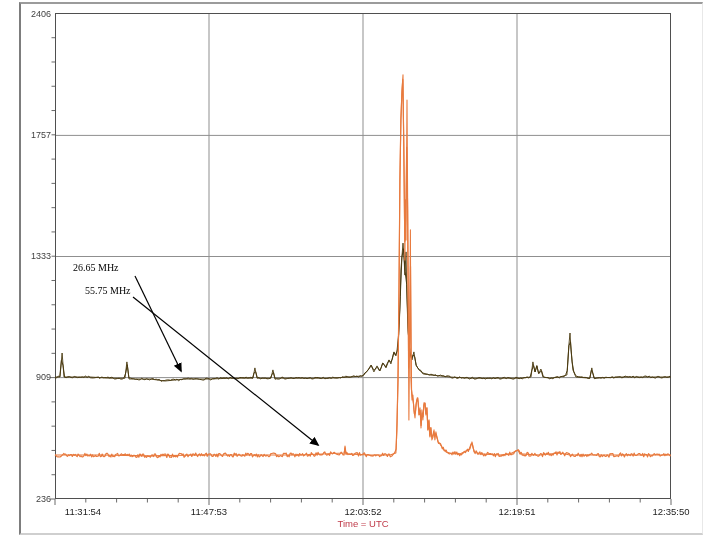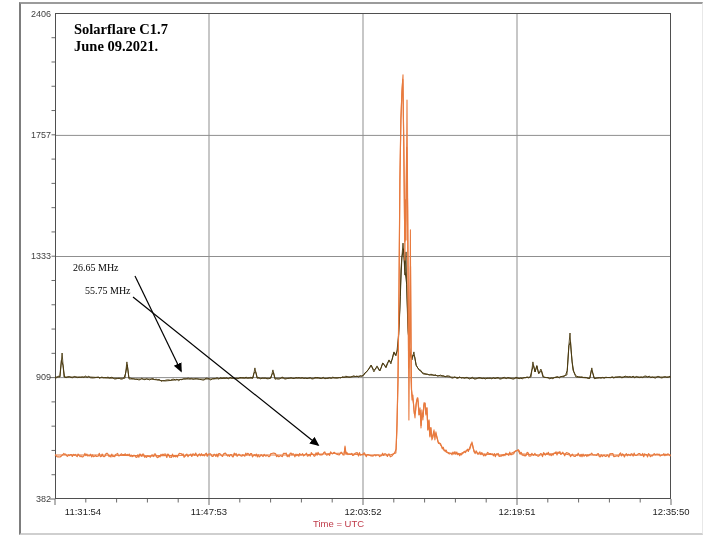--- a/index.html
+++ b/index.html
@@ -15,21 +15,21 @@
   .ytick{position:absolute;width:40px;text-align:right;font-size:9px;color:#3f3f3f;}
   .xtick{position:absolute;width:70px;text-align:center;font-size:9.5px;color:#1d1d1d;}
   #title-block{position:absolute;left:74px;top:21px;font-family:"Liberation Serif",serif;
        font-weight:bold;font-size:14.5px;line-height:16.5px;color:#000;}
   #source-block{position:absolute;left:74px;top:57px;font-family:"Liberation Serif",serif;
        font-weight:bold;font-size:12.5px;line-height:15.5px;color:#000;}
   .freq-label{position:absolute;left:73px;font-family:"Liberation Serif",serif;
        font-weight:normal;font-size:10px;color:#000;}
   #freq-label-1{top:262px;}
   #freq-label-2{top:285px;margin-left:12px;}
-  #x-axis-title{position:absolute;left:313px;top:518px;width:100px;
+  #x-axis-title{position:absolute;left:313px;top:518px;width:100px;text-align:center;
        font-size:9.5px;color:#bf3948;}
 </style>
 </head>
 <body>
 
 <div id="app">
   <div id="panel-frame"></div>
 
   <div id="plot-area">
     <svg id="plot-svg" width="616" height="486">
@@ -81,41 +81,37 @@
         <line x1="-3.5" y1="48.985865724381654" x2="0" y2="48.985865724381654" stroke="#6a6a6a" stroke-width="1"></line>
         <line x1="-3.5" y1="24.707302709069495" x2="0" y2="24.707302709069495" stroke="#6a6a6a" stroke-width="1"></line>
         <rect x="0.5" y="0.5" width="615" height="485" fill="none" stroke="#4f4f4f" stroke-width="1"></rect>
         <path d="M0.0,365.0 L1.6,364.9 L3.2,363.1 L4.8,363.6 L6.4,347.4 L8.0,352.2 L9.6,364.1 L11.2,364.6 L12.8,363.9 L14.5,363.6 L16.1,364.5 L17.7,364.7 L19.3,363.5 L20.9,364.0 L22.5,364.6 L24.1,364.3 L25.7,364.4 L27.3,364.0 L28.9,364.4 L30.5,363.1 L32.1,364.5 L33.7,363.3 L35.3,364.7 L36.9,364.9 L38.5,364.9 L40.1,364.7 L41.8,364.3 L43.4,364.0 L45.0,365.5 L46.6,363.9 L48.2,364.7 L49.8,364.6 L51.4,364.6 L53.0,364.1 L54.6,364.9 L56.2,364.3 L57.8,364.5 L59.4,366.1 L61.0,365.8 L62.6,365.5 L64.2,365.3 L65.8,366.1 L67.4,366.0 L69.1,364.6 L70.7,360.0 L72.3,351.7 L73.9,364.8 L75.5,365.1 L77.1,365.6 L78.7,365.7 L80.3,366.4 L81.9,366.3 L83.5,366.8 L85.1,366.8 L86.7,365.2 L88.3,366.4 L89.9,366.7 L91.5,365.8 L93.1,366.4 L94.7,366.9 L96.4,365.8 L98.0,365.6 L99.6,366.5 L101.2,366.2 L102.8,366.8 L104.4,366.4 L106.0,368.3 L107.6,367.7 L109.2,367.6 L110.8,367.2 L112.4,366.9 L114.0,367.0 L115.6,367.3 L117.2,366.4 L118.8,366.2 L120.4,366.9 L122.0,366.2 L123.6,367.7 L125.3,366.5 L126.9,366.7 L128.5,365.7 L130.1,365.9 L131.7,365.5 L133.3,365.1 L134.9,365.9 L136.5,365.4 L138.1,366.2 L139.7,365.8 L141.3,365.6 L142.9,365.9 L144.5,366.4 L146.1,366.6 L147.7,367.0 L149.3,367.0 L150.9,365.1 L152.6,365.4 L154.2,365.8 L155.8,367.0 L157.4,365.7 L159.0,365.7 L160.6,365.4 L162.2,364.7 L163.8,366.1 L165.4,364.6 L167.0,365.2 L168.6,364.8 L170.2,365.1 L171.8,364.7 L173.4,366.0 L175.0,364.2 L176.6,365.2 L178.2,365.0 L179.9,365.9 L181.5,365.4 L183.1,365.8 L184.7,364.6 L186.3,364.5 L187.9,364.7 L189.5,364.9 L191.1,364.2 L192.7,365.0 L194.3,364.7 L195.9,364.3 L197.5,365.2 L199.1,359.7 L200.7,358.7 L202.3,364.6 L203.9,364.5 L205.5,365.8 L207.2,365.1 L208.8,365.2 L210.4,365.1 L212.0,365.8 L213.6,365.7 L215.2,365.3 L216.8,361.8 L218.4,359.5 L220.0,366.2 L221.6,365.8 L223.2,366.1 L224.8,366.0 L226.4,364.4 L228.0,364.2 L229.6,366.1 L231.2,365.8 L232.8,365.4 L234.5,365.2 L236.1,364.7 L237.7,365.4 L239.3,365.5 L240.9,364.6 L242.5,364.8 L244.1,364.6 L245.7,365.1 L247.3,364.6 L248.9,365.4 L250.5,365.1 L252.1,365.6 L253.7,365.1 L255.3,364.6 L256.9,366.0 L258.5,365.7 L260.1,364.5 L261.8,364.5 L263.4,364.6 L265.0,365.3 L266.6,365.5 L268.2,364.3 L269.8,365.7 L271.4,365.5 L273.0,365.2 L274.6,364.5 L276.2,365.3 L277.8,364.1 L279.4,364.8 L281.0,365.0 L282.6,365.1 L284.2,364.6 L285.8,365.0 L287.4,363.7 L289.1,364.2 L290.7,363.3 L292.3,363.5 L293.9,364.1 L295.5,364.1 L297.1,363.5 L298.7,362.8 L300.3,363.5 L301.9,363.1 L303.5,364.0 L305.1,362.8 L306.7,363.2 L308.3,362.3 L309.9,359.9 L311.5,358.9 L313.1,357.0 L314.7,354.9 L316.4,352.4 L318.0,356.1 L319.6,356.7 L321.2,354.8 L322.8,354.7 L324.4,357.8 L326.0,354.9 L327.6,350.1 L329.2,351.5 L330.8,354.0 L332.4,350.2 L334.0,347.4 L335.6,349.3 L337.2,346.3 L338.8,339.5 L340.4,342.1 L342.0,338.2 L343.6,321.7 L345.3,283.3 L346.9,244.1 L348.5,235.8 L350.1,258.6 L351.7,271.4 L353.3,319.9 L354.9,338.9 L356.5,345.8 L358.1,341.8 L359.7,344.0 L361.3,352.5 L362.9,355.2 L364.5,356.6 L366.1,357.7 L367.7,360.6 L369.3,361.2 L370.9,361.3 L372.6,361.3 L374.2,362.0 L375.8,361.3 L377.4,361.5 L379.0,362.3 L380.6,361.7 L382.2,363.1 L383.8,362.8 L385.4,362.1 L387.0,362.8 L388.6,362.7 L390.2,363.8 L391.8,362.9 L393.4,362.9 L395.0,363.4 L396.6,365.1 L398.2,364.9 L399.9,363.8 L401.5,365.2 L403.1,365.3 L404.7,363.8 L406.3,365.1 L407.9,364.6 L409.5,365.3 L411.1,364.4 L412.7,364.6 L414.3,366.0 L415.9,365.3 L417.5,364.2 L419.1,366.0 L420.7,366.0 L422.3,365.4 L423.9,364.6 L425.5,364.8 L427.2,365.6 L428.8,365.2 L430.4,366.0 L432.0,365.2 L433.6,365.3 L435.2,365.1 L436.8,365.8 L438.4,364.6 L440.0,365.6 L441.6,364.8 L443.2,364.5 L444.8,366.1 L446.4,365.8 L448.0,364.7 L449.6,364.4 L451.2,365.6 L452.8,364.5 L454.5,364.9 L456.1,365.5 L457.7,366.0 L459.3,366.0 L460.9,364.2 L462.5,364.8 L464.1,365.7 L465.7,365.1 L467.3,365.8 L468.9,364.7 L470.5,364.7 L472.1,363.9 L473.7,364.9 L475.3,363.6 L476.9,357.1 L478.5,352.5 L480.1,359.0 L481.8,352.6 L483.4,359.8 L485.0,359.2 L486.6,357.8 L488.2,363.2 L489.8,364.4 L491.4,364.5 L493.0,364.5 L494.6,365.8 L496.2,365.0 L497.8,365.7 L499.4,364.5 L501.0,364.0 L502.6,363.6 L504.2,365.0 L505.8,363.6 L507.4,363.6 L509.1,363.7 L510.7,361.6 L512.3,357.5 L513.9,332.7 L515.5,328.9 L517.1,348.9 L518.7,358.2 L520.3,361.9 L521.9,363.4 L523.5,363.7 L525.1,364.0 L526.7,363.8 L528.3,364.4 L529.9,364.4 L531.5,364.5 L533.1,365.4 L534.7,365.4 L536.4,357.1 L538.0,360.8 L539.6,365.7 L541.2,365.1 L542.8,364.8 L544.4,364.6 L546.0,365.0 L547.6,364.4 L549.2,365.2 L550.8,364.2 L552.4,364.5 L554.0,364.6 L555.6,364.7 L557.2,363.7 L558.8,365.1 L560.4,364.1 L562.0,364.1 L563.6,363.8 L565.3,363.8 L566.9,364.9 L568.5,364.2 L570.1,363.1 L571.7,363.6 L573.3,364.0 L574.9,363.6 L576.5,364.4 L578.1,363.1 L579.7,364.9 L581.3,363.5 L582.9,364.1 L584.5,364.6 L586.1,364.1 L587.7,364.6 L589.3,363.3 L590.9,363.0 L592.6,364.0 L594.2,363.1 L595.8,364.7 L597.4,364.1 L599.0,364.7 L600.6,365.0 L602.2,363.6 L603.8,363.5 L605.4,364.6 L607.0,365.0 L608.6,364.1 L610.2,363.7 L611.8,364.4 L613.4,364.0 L615.0,363.2" fill="none" stroke="#4a3a10" stroke-width="1" stroke-linejoin="round"></path>
         <path d="M0.0,364.0 L5.0,364.0 L7.1,340.0 L9.0,364.0 L35.0,364.0 L54.9,365.2 L70.0,365.2 L71.9,348.9 L74.0,366.0 L95.1,366.0 L110.0,368.0 L129.9,366.0 L155.0,366.0 L175.0,365.2 L198.0,365.2 L199.9,354.9 L202.0,365.2 L216.0,365.2 L217.9,356.9 L220.0,365.2 L245.1,365.2 L274.9,365.2 L295.0,364.0 L308.0,362.9 L313.0,356.9 L316.0,352.0 L318.9,358.9 L322.0,352.9 L325.0,358.0 L327.9,350.0 L331.0,354.9 L334.0,346.9 L335.9,350.9 L339.0,338.9 L340.9,342.9 L343.0,334.9 L344.9,296.9 L345.9,256.9 L348.0,230.1 L348.9,242.1 L349.9,262.1 L351.0,238.9 L352.0,286.9 L353.0,316.9 L354.9,338.9 L357.0,346.9 L358.9,338.9 L361.0,352.0 L363.9,356.9 L367.9,360.0 L375.0,362.0 L384.9,362.9 L394.9,364.0 L414.9,365.2 L445.0,365.2 L464.9,365.2 L476.0,364.0 L477.9,348.9 L480.0,358.9 L481.9,352.9 L483.8,360.9 L485.9,356.0 L487.9,364.0 L494.9,365.2 L504.9,364.0 L511.9,362.0 L513.9,332.0 L515.0,320.0 L516.0,336.9 L517.9,356.9 L520.9,364.0 L534.9,365.2 L536.8,354.9 L538.9,365.2 L564.9,364.0 L595.0,364.0 L616.0,364.0" fill="none" stroke="#4a3a10" stroke-width="0.9" stroke-linejoin="round"></path>
         <path d="M0.0,441.7 L1.0,442.6 L1.9,443.7 L2.9,443.8 L3.9,443.9 L4.8,444.0 L5.8,443.6 L6.7,442.6 L7.7,441.8 L8.7,440.5 L9.6,441.4 L10.6,441.0 L11.6,442.8 L12.5,443.3 L13.5,441.8 L14.5,442.6 L15.4,441.7 L16.4,441.6 L17.3,443.5 L18.3,441.4 L19.3,442.3 L20.2,441.4 L21.2,442.7 L22.2,443.6 L23.1,441.0 L24.1,442.4 L25.1,443.7 L26.0,442.8 L27.0,443.9 L27.9,443.8 L28.9,442.9 L29.9,440.4 L30.8,442.6 L31.8,441.1 L32.8,443.1 L33.7,442.6 L34.7,442.8 L35.6,441.2 L36.6,443.9 L37.6,441.9 L38.5,443.7 L39.5,443.3 L40.5,442.4 L41.4,443.5 L42.4,443.3 L43.4,443.0 L44.3,440.3 L45.3,443.6 L46.2,443.4 L47.2,441.0 L48.2,443.4 L49.1,443.7 L50.1,443.0 L51.1,440.5 L52.0,440.2 L53.0,441.1 L54.0,443.6 L54.9,442.7 L55.9,444.0 L56.8,441.1 L57.8,443.6 L58.8,443.3 L59.7,443.7 L60.7,441.5 L61.7,441.0 L62.6,440.4 L63.6,442.9 L64.6,442.7 L65.5,441.6 L66.5,440.8 L67.4,441.8 L68.4,441.6 L69.4,441.6 L70.3,440.8 L71.3,442.3 L72.3,441.4 L73.2,442.4 L74.2,441.1 L75.2,443.4 L76.1,442.0 L77.1,443.7 L78.0,443.3 L79.0,442.1 L80.0,443.0 L80.9,444.2 L81.9,444.4 L82.9,441.6 L83.8,444.2 L84.8,441.0 L85.8,441.6 L86.7,443.3 L87.7,441.1 L88.6,441.1 L89.6,444.2 L90.6,443.4 L91.5,444.3 L92.5,442.8 L93.5,443.5 L94.4,443.4 L95.4,444.2 L96.4,442.3 L97.3,441.8 L98.3,443.5 L99.2,441.4 L100.2,440.9 L101.2,442.5 L102.1,444.6 L103.1,444.4 L104.1,442.7 L105.0,443.9 L106.0,441.3 L106.9,442.3 L107.9,441.2 L108.9,441.6 L109.8,441.1 L110.8,441.1 L111.8,444.5 L112.7,441.1 L113.7,441.6 L114.7,444.3 L115.6,444.0 L116.6,444.4 L117.5,441.2 L118.5,443.9 L119.5,443.1 L120.4,443.8 L121.4,442.9 L122.4,444.0 L123.3,442.3 L124.3,440.4 L125.3,440.5 L126.2,440.6 L127.2,441.9 L128.1,441.0 L129.1,444.2 L130.1,443.4 L131.0,441.5 L132.0,441.1 L133.0,443.7 L133.9,442.1 L134.9,441.7 L135.9,441.1 L136.8,443.5 L137.8,440.9 L138.7,441.1 L139.7,442.4 L140.7,440.1 L141.6,442.0 L142.6,443.5 L143.6,441.4 L144.5,440.9 L145.5,442.8 L146.5,440.7 L147.4,442.6 L148.4,441.7 L149.3,442.9 L150.3,441.0 L151.3,440.2 L152.2,443.3 L153.2,441.0 L154.2,441.1 L155.1,440.7 L156.1,441.5 L157.1,443.5 L158.0,443.5 L159.0,441.3 L159.9,441.4 L160.9,443.5 L161.9,441.1 L162.8,443.9 L163.8,440.5 L164.8,440.5 L165.7,441.7 L166.7,442.8 L167.6,443.4 L168.6,440.9 L169.6,440.4 L170.5,440.2 L171.5,441.6 L172.5,443.0 L173.4,442.0 L174.4,443.4 L175.4,441.5 L176.3,441.5 L177.3,443.6 L178.2,443.8 L179.2,440.1 L180.2,441.9 L181.1,440.5 L182.1,443.3 L183.1,442.2 L184.0,441.2 L185.0,442.3 L186.0,442.9 L186.9,443.2 L187.9,441.7 L188.8,442.6 L189.8,443.2 L190.8,440.1 L191.7,442.1 L192.7,440.3 L193.7,441.0 L194.6,442.6 L195.6,440.5 L196.6,440.7 L197.5,443.9 L198.5,442.5 L199.4,441.7 L200.4,442.9 L201.4,441.1 L202.3,443.9 L203.3,441.8 L204.3,443.9 L205.2,443.1 L206.2,441.7 L207.2,442.8 L208.1,443.5 L209.1,441.4 L210.0,442.6 L211.0,443.2 L212.0,442.2 L212.9,442.9 L213.9,443.7 L214.9,443.0 L215.8,440.7 L216.8,440.5 L217.8,440.2 L218.7,440.2 L219.7,440.4 L220.6,440.6 L221.6,443.6 L222.6,442.5 L223.5,443.6 L224.5,443.4 L225.5,442.6 L226.4,443.1 L227.4,443.6 L228.4,440.3 L229.3,440.3 L230.3,440.7 L231.2,440.1 L232.2,443.7 L233.2,442.3 L234.1,443.8 L235.1,440.4 L236.1,440.1 L237.0,441.9 L238.0,440.6 L238.9,441.4 L239.9,443.8 L240.9,441.1 L241.8,442.7 L242.8,441.3 L243.8,443.2 L244.7,440.5 L245.7,441.8 L246.7,441.9 L247.6,440.7 L248.6,442.9 L249.5,442.2 L250.5,441.3 L251.5,440.1 L252.4,443.2 L253.4,442.7 L254.4,441.4 L255.3,443.1 L256.3,439.7 L257.3,441.0 L258.2,441.6 L259.2,443.3 L260.1,442.7 L261.1,439.8 L262.1,442.2 L263.0,439.4 L264.0,441.2 L265.0,441.9 L265.9,441.6 L266.9,442.0 L267.9,441.1 L268.8,439.6 L269.8,438.9 L270.7,441.1 L271.7,442.2 L272.7,441.6 L273.6,441.3 L274.6,442.4 L275.6,438.9 L276.5,439.8 L277.5,440.8 L278.5,439.5 L279.4,439.3 L280.4,440.5 L281.3,441.0 L282.3,441.5 L283.3,441.7 L284.2,442.0 L285.2,440.6 L286.2,439.2 L287.1,440.3 L288.1,441.9 L289.1,442.0 L290.0,433.2 L291.0,441.1 L291.9,439.5 L292.9,441.6 L293.9,441.0 L294.8,441.4 L295.8,441.3 L296.8,440.4 L297.7,442.5 L298.7,442.1 L299.6,440.7 L300.6,440.1 L301.6,439.7 L302.5,439.9 L303.5,443.0 L304.5,439.6 L305.4,442.2 L306.4,441.7 L307.4,441.7 L308.3,440.6 L309.3,439.8 L310.2,441.6 L311.2,443.6 L312.2,441.7 L313.1,441.6 L314.1,442.2 L315.1,442.3 L316.0,442.9 L317.0,442.6 L318.0,443.2 L318.9,442.2 L319.9,441.7 L320.8,442.8 L321.8,441.9 L322.8,442.0 L323.7,442.2 L324.7,443.7 L325.7,442.6 L326.6,442.7 L327.6,440.2 L328.6,442.5 L329.5,440.9 L330.5,440.8 L331.4,441.6 L332.4,443.4 L333.4,441.0 L334.3,441.1 L335.3,443.8 L336.3,443.3 L337.2,442.7 L338.2,441.2 L339.2,440.4 L340.1,438.9 L341.1,436.0 L342.0,409.9 L343.0,366.3 L344.0,277.6 L344.9,167.1 L345.9,106.5 L346.9,80.0 L347.8,66.4 L348.8,132.5 L349.8,228.5 L350.7,207.5 L351.7,134.4 L352.6,195.5 L353.6,355.1 L354.6,327.0 L355.5,253.4 L356.5,376.8 L357.5,384.7 L358.4,389.8 L359.4,400.7 L360.4,399.5 L361.3,389.6 L362.3,384.8 L363.2,389.5 L364.2,401.5 L365.2,397.5 L366.1,412.5 L367.1,400.4 L368.1,403.7 L369.0,389.9 L370.0,390.2 L370.9,400.4 L371.9,394.9 L372.9,416.8 L373.8,407.9 L374.8,422.9 L375.8,414.6 L376.7,423.8 L377.7,423.2 L378.7,418.7 L379.6,423.2 L380.6,420.7 L381.5,423.3 L382.5,426.4 L383.5,430.4 L384.4,430.1 L385.4,430.5 L386.4,432.9 L387.3,435.8 L388.3,434.3 L389.3,437.8 L390.2,437.4 L391.2,437.1 L392.1,439.5 L393.1,440.0 L394.1,440.8 L395.0,440.6 L396.0,440.2 L397.0,441.8 L397.9,439.1 L398.9,441.2 L399.9,438.6 L400.8,441.3 L401.8,439.0 L402.7,441.7 L403.7,440.4 L404.7,442.7 L405.6,441.1 L406.6,441.8 L407.6,440.2 L408.5,439.9 L409.5,438.3 L410.5,439.5 L411.4,437.8 L412.4,436.2 L413.3,438.5 L414.3,435.8 L415.3,433.1 L416.2,430.8 L417.2,430.9 L418.2,435.1 L419.1,437.6 L420.1,440.6 L421.1,437.9 L422.0,439.3 L423.0,441.4 L423.9,440.0 L424.9,439.0 L425.9,441.6 L426.8,439.6 L427.8,441.5 L428.8,442.9 L429.7,441.2 L430.7,442.8 L431.6,441.2 L432.6,439.4 L433.6,440.3 L434.5,440.8 L435.5,440.5 L436.5,441.2 L437.4,440.8 L438.4,442.8 L439.4,440.6 L440.3,443.7 L441.3,440.9 L442.2,441.3 L443.2,440.5 L444.2,443.5 L445.1,442.9 L446.1,443.2 L447.1,442.3 L448.0,442.8 L449.0,441.5 L450.0,442.5 L450.9,440.1 L451.9,441.6 L452.8,441.2 L453.8,442.4 L454.8,439.1 L455.7,441.7 L456.7,441.7 L457.7,440.9 L458.6,441.0 L459.6,439.0 L460.6,437.9 L461.5,437.8 L462.5,437.5 L463.4,436.8 L464.4,438.2 L465.4,440.6 L466.3,439.4 L467.3,442.2 L468.3,442.0 L469.2,442.7 L470.2,442.9 L471.2,442.4 L472.1,439.4 L473.1,439.7 L474.0,443.0 L475.0,443.1 L476.0,442.7 L476.9,440.3 L477.9,442.2 L478.9,442.3 L479.8,440.4 L480.8,442.1 L481.8,442.4 L482.7,443.1 L483.7,443.1 L484.6,441.8 L485.6,440.5 L486.6,441.1 L487.5,443.6 L488.5,439.7 L489.5,440.5 L490.4,442.1 L491.4,440.2 L492.4,441.0 L493.3,439.3 L494.3,442.2 L495.2,441.2 L496.2,442.7 L497.2,441.2 L498.1,442.1 L499.1,439.9 L500.1,440.2 L501.0,438.8 L502.0,442.0 L502.9,439.1 L503.9,439.7 L504.9,438.7 L505.8,441.5 L506.8,440.8 L507.8,439.2 L508.7,440.7 L509.7,442.8 L510.7,440.4 L511.6,439.6 L512.6,440.0 L513.5,440.4 L514.5,440.9 L515.5,443.6 L516.4,442.3 L517.4,441.1 L518.4,443.0 L519.3,443.3 L520.3,443.3 L521.3,441.9 L522.2,442.6 L523.2,440.2 L524.1,442.0 L525.1,443.5 L526.1,441.3 L527.0,443.7 L528.0,441.1 L529.0,443.2 L529.9,442.5 L530.9,441.7 L531.9,443.5 L532.8,441.7 L533.8,442.8 L534.7,441.3 L535.7,441.3 L536.7,440.2 L537.6,441.5 L538.6,442.0 L539.6,441.9 L540.5,442.0 L541.5,442.4 L542.5,440.9 L543.4,440.7 L544.4,443.7 L545.3,443.8 L546.3,441.9 L547.3,443.5 L548.2,442.6 L549.2,442.1 L550.2,443.5 L551.1,443.5 L552.1,441.8 L553.1,442.9 L554.0,444.0 L555.0,440.6 L555.9,441.0 L556.9,440.5 L557.9,440.7 L558.8,443.7 L559.8,443.4 L560.8,443.1 L561.7,442.8 L562.7,442.9 L563.6,443.6 L564.6,441.0 L565.6,440.0 L566.5,442.9 L567.5,440.9 L568.5,441.8 L569.4,443.9 L570.4,441.6 L571.4,440.7 L572.3,442.8 L573.3,441.4 L574.2,441.8 L575.2,442.6 L576.2,440.7 L577.1,441.1 L578.1,443.1 L579.1,440.1 L580.0,442.2 L581.0,442.5 L582.0,442.2 L582.9,441.2 L583.9,440.5 L584.8,440.6 L585.8,442.2 L586.8,442.1 L587.7,440.5 L588.7,443.7 L589.7,440.8 L590.6,441.7 L591.6,441.5 L592.6,443.9 L593.5,440.6 L594.5,441.7 L595.4,443.7 L596.4,442.6 L597.4,443.0 L598.3,441.5 L599.3,440.7 L600.3,441.8 L601.2,441.4 L602.2,441.0 L603.2,441.7 L604.1,441.1 L605.1,443.1 L606.0,442.6 L607.0,441.9 L608.0,442.0 L608.9,440.7 L609.9,442.6 L610.9,441.2 L611.8,442.1 L612.8,440.8 L613.8,441.5 L614.7,442.4 L615.7,443.1" fill="none" stroke="#e87a3e" stroke-width="1.2" stroke-linejoin="round"></path>
         <path d="M0.0,442.0 L45.0,442.0 L95.1,442.9 L145.0,442.0 L194.9,442.0 L245.1,442.0 L289.1,440.0 L290.0,434.9 L291.0,440.9 L315.1,442.0 L335.0,442.0 L340.9,440.0 L341.9,416.9 L343.0,366.9 L344.0,276.9 L344.9,167.0 L345.9,107.0 L347.0,77.0 L348.0,61.8 L348.9,147.0 L349.9,246.9 L350.4,186.9 L351.0,226.9 L352.0,87.0 L352.5,167.0 L353.0,246.9 L353.9,406.9 L354.9,286.9 L355.4,216.9 L356.0,366.9 L357.0,386.9 L357.9,382.0 L358.9,396.9 L360.0,404.9 L361.0,392.0 L362.0,386.9 L362.9,384.9 L363.9,402.0 L365.0,394.9 L366.0,414.9 L366.9,396.9 L367.9,406.9 L368.9,392.0 L370.0,390.0 L370.9,402.0 L371.9,394.9 L372.9,416.9 L374.0,406.9 L375.0,424.0 L375.9,414.9 L376.9,426.9 L378.0,424.0 L379.0,416.9 L379.9,426.9 L380.9,418.9 L383.0,428.9 L384.9,430.9 L387.0,434.0 L388.9,436.9 L391.0,438.9 L394.9,440.0 L405.0,440.9 L414.9,436.0 L417.0,428.9 L419.0,438.9 L424.9,440.9 L445.0,442.0 L454.9,440.9 L463.0,436.9 L464.9,440.9 L485.0,442.0 L504.9,440.0 L515.0,442.0 L544.9,442.0 L574.9,442.0 L604.9,442.0 L616.0,442.0" fill="none" stroke="#e87a3e" stroke-width="1.08" stroke-linejoin="round"></path>
       </svg>
   </div>
 
-  <div id="title-block">
-    <div>Solarflare C1.7</div>
-    <div>June 09.2021.</div>
-  </div>
 
 
   <div id="freq-label-1" class="freq-label">26.65 MHz</div>
   <div id="freq-label-2" class="freq-label">55.75 MHz</div>
 
   <div id="x-axis-title">Time = UTC</div>
 
   <svg id="overlay-svg" width="720" height="540">
     <defs>
       <marker id="arrowhead" markerWidth="9" markerHeight="8" refX="6.5" refY="3.5" orient="auto">
         <path d="M0,0 L8,3.5 L0,7 z" fill="#000000"></path>
       </marker>
     </defs>
   <line x1="135" y1="276" x2="181" y2="371" stroke="#000000" stroke-width="1.2" marker-end="url(#arrowhead)"></line>
       <line x1="133" y1="297" x2="318" y2="445" stroke="#000000" stroke-width="1.2" marker-end="url(#arrowhead)"></line>
     </svg>
-<div class="ytick" style="left: 11px; top: 493.5px;">382</div>
+<div class="ytick" style="left: 11px; top: 493.5px;">236</div>
     <div class="ytick" style="left: 11px; top: 372.107px; text-align: right;">909</div>
     <div class="ytick" style="left: 11px; top: 251px;">1333</div>
     <div class="ytick" style="left: 11px; top: 129.893px;">1757</div>
     <div class="ytick" style="left: 11px; top: 8.5px;">2406</div>
     <div class="xtick" style="left: 20px; top: 506px; padding-left: 28px;">11:31:54</div>
     <div class="xtick" style="left: 174px; top: 506px;">11:47:53</div>
     <div class="xtick" style="left: 328px; top: 506px;">12:03:52</div>
     <div class="xtick" style="left: 482px; top: 506px;">12:19:51</div>
     <div class="xtick" style="left: 636px; top: 506px;">12:35:50</div>
   </div>

